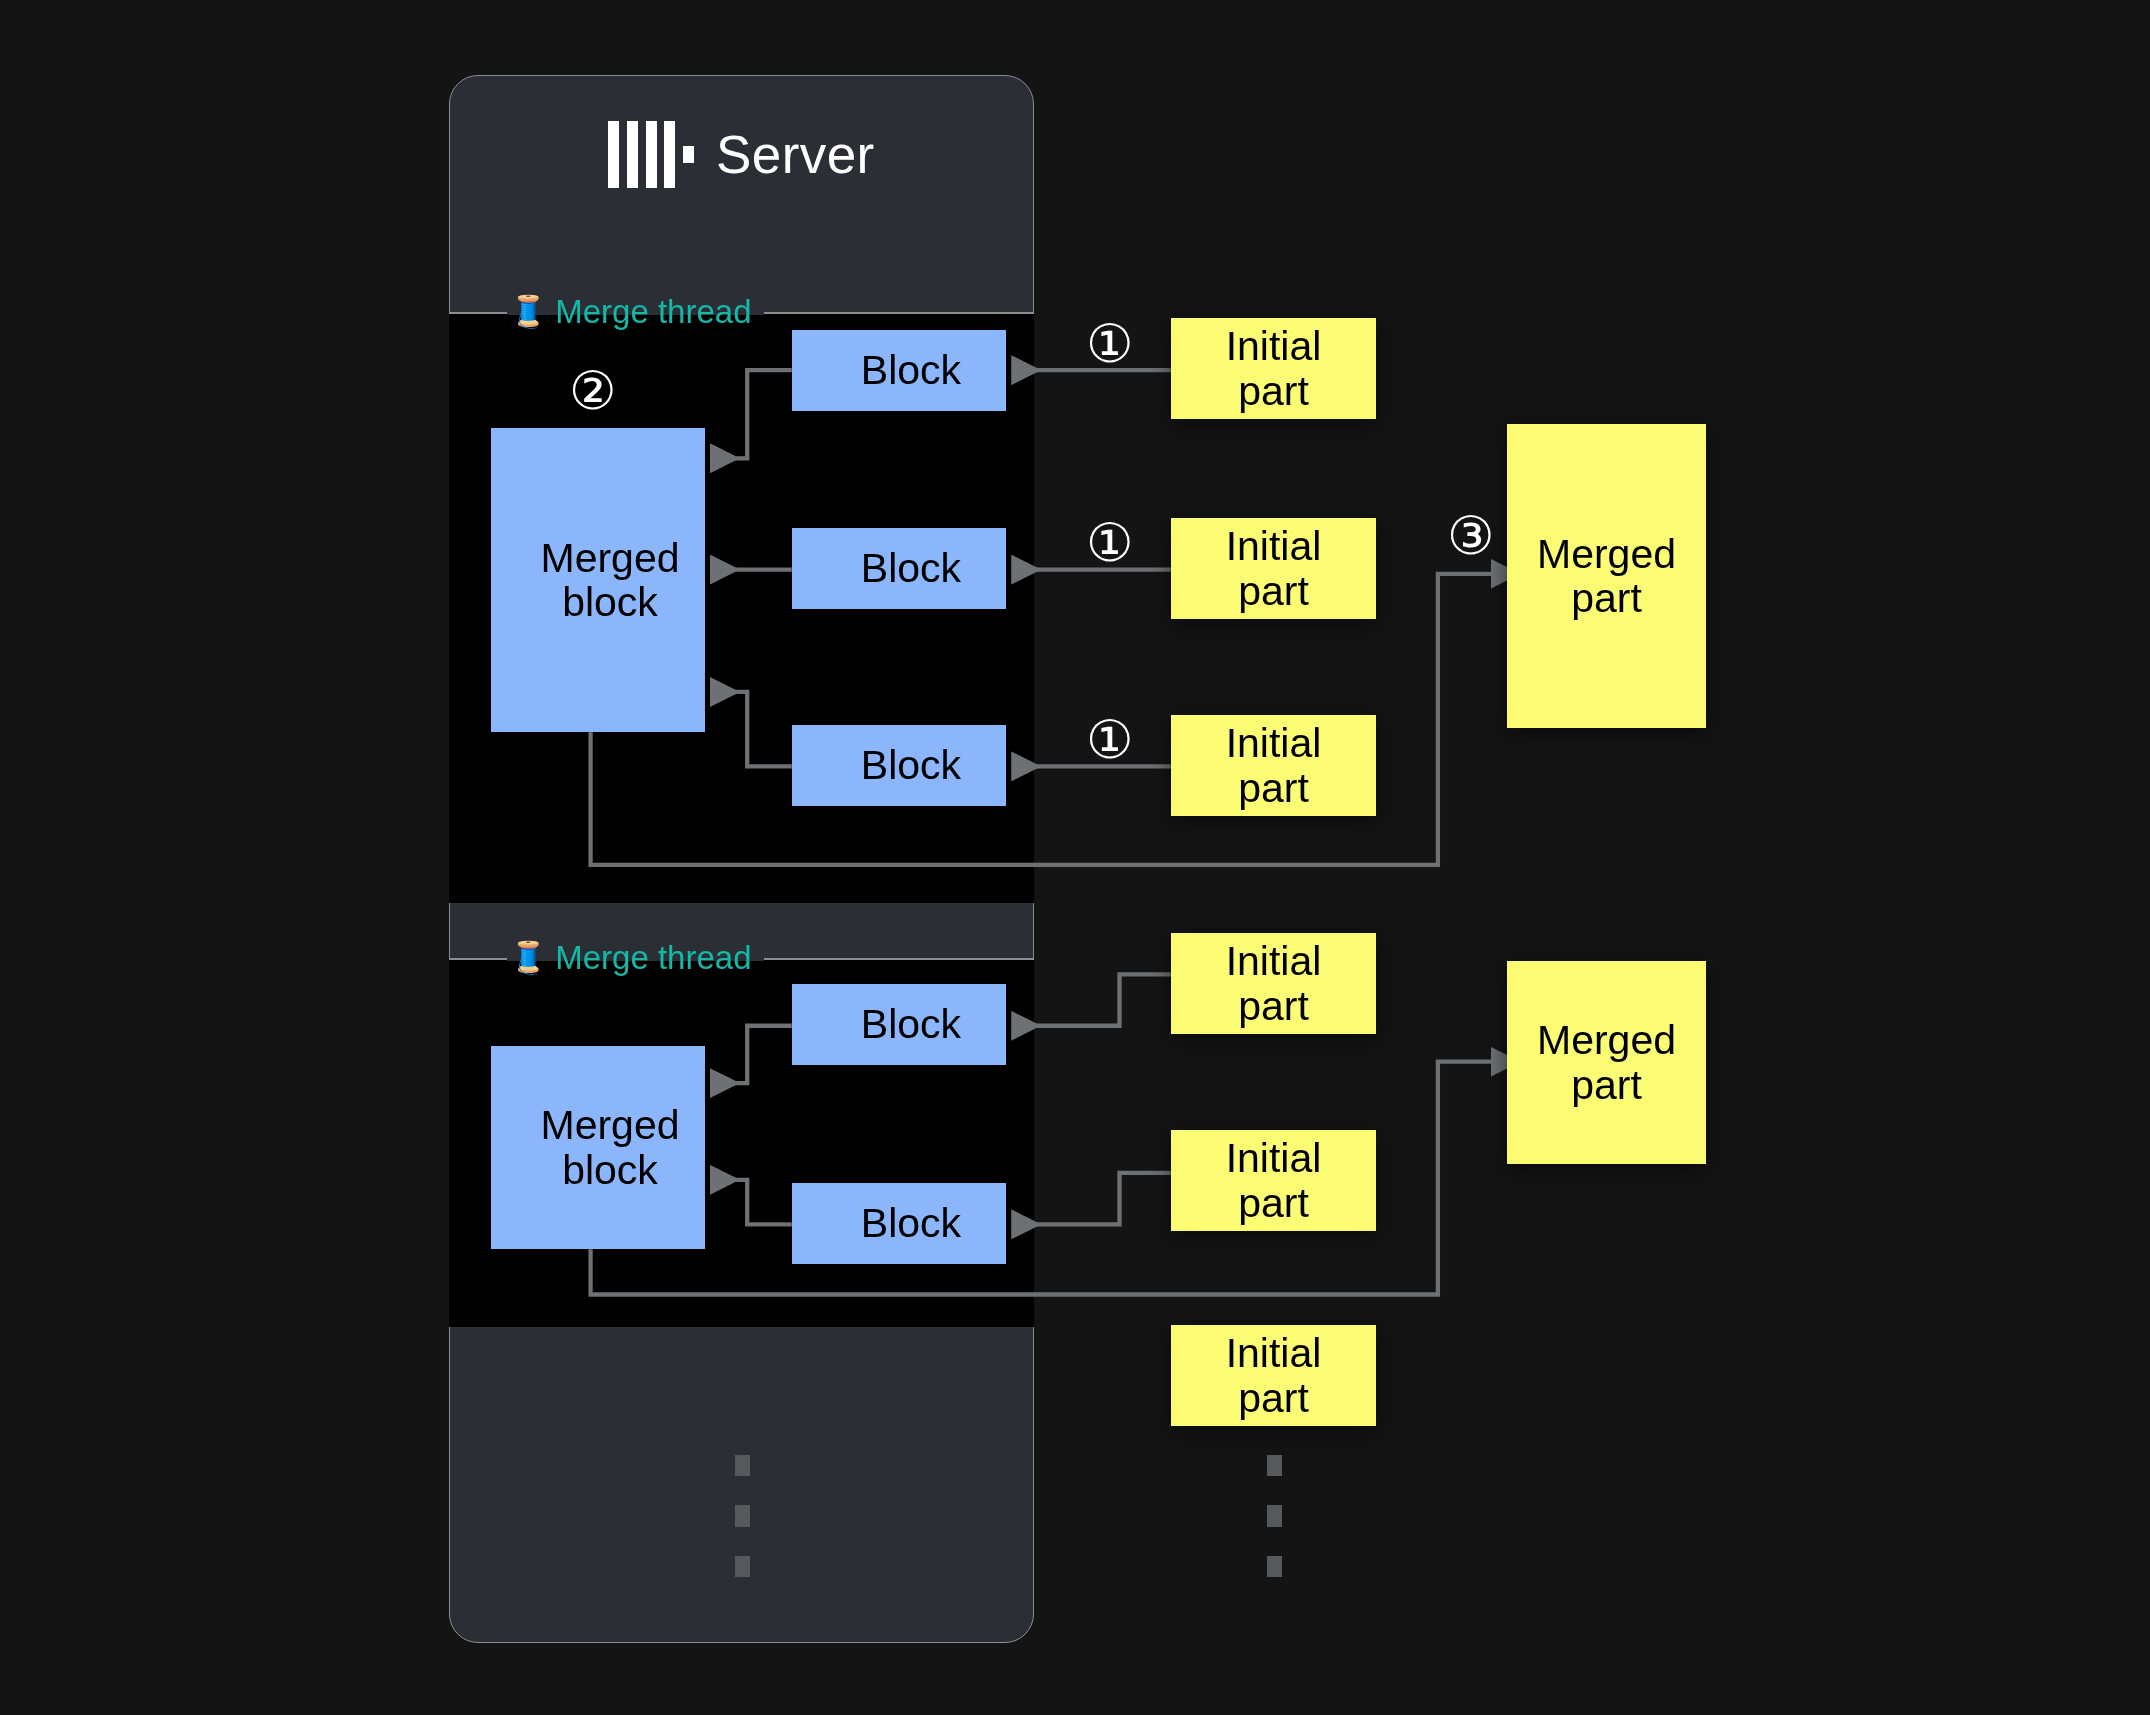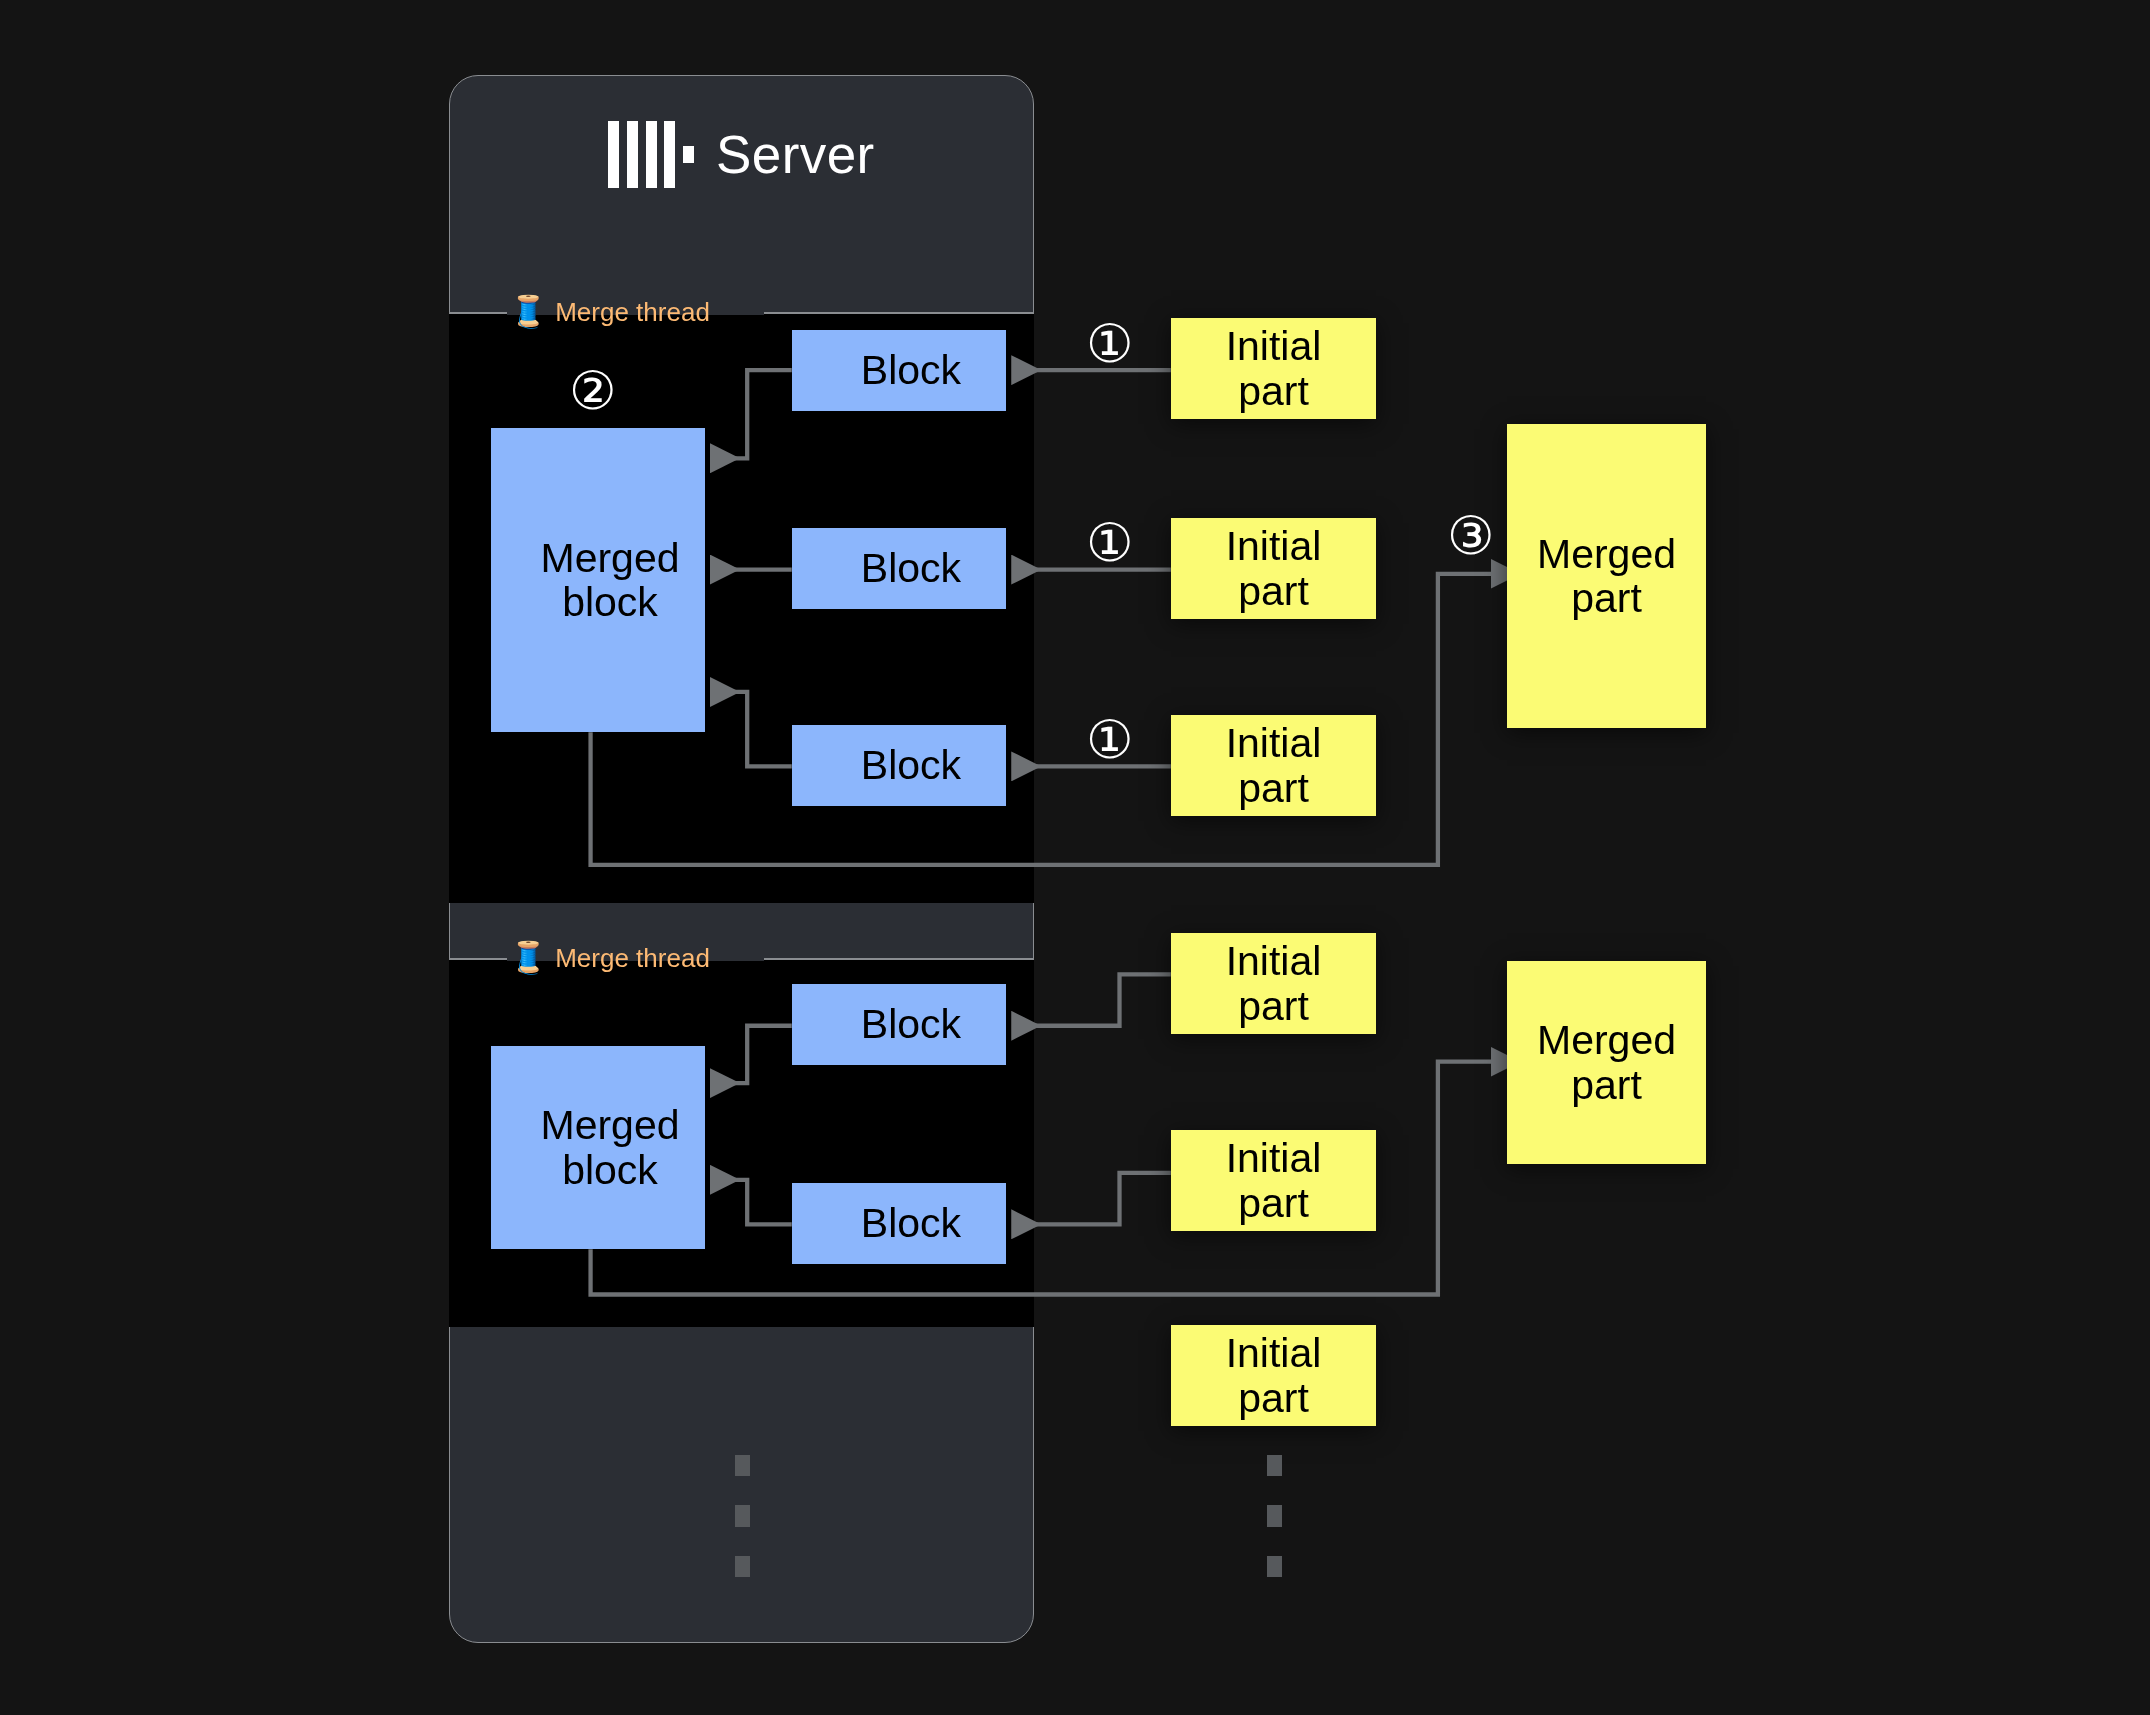--- a/index.html
+++ b/index.html
@@ -91,22 +91,22 @@
     padding: 0 6.8px;
     background: transparent;
   }
   #legend-1 { left: 503px; top: 292px; }
   #legend-2 { left: 503px; top: 938px; }
   .thread-legend .legend-icon {
     font-size: 31px;
     line-height: 1;
   }
   .thread-legend .legend-text {
-    color: #fdba74;
-    font-size: 26px;
+    color: #14b8a6;
+    font-size: 33px;
     line-height: 1;
   }
   .legend-mask {
     position: absolute;
     background: #2b2e34;
     height: 5.1px;
   }
   #legend-mask-1 { left: 507px; top: 310px; width: 257px; }
   #legend-mask-2 { left: 507px; top: 956px; width: 257px; }
 

